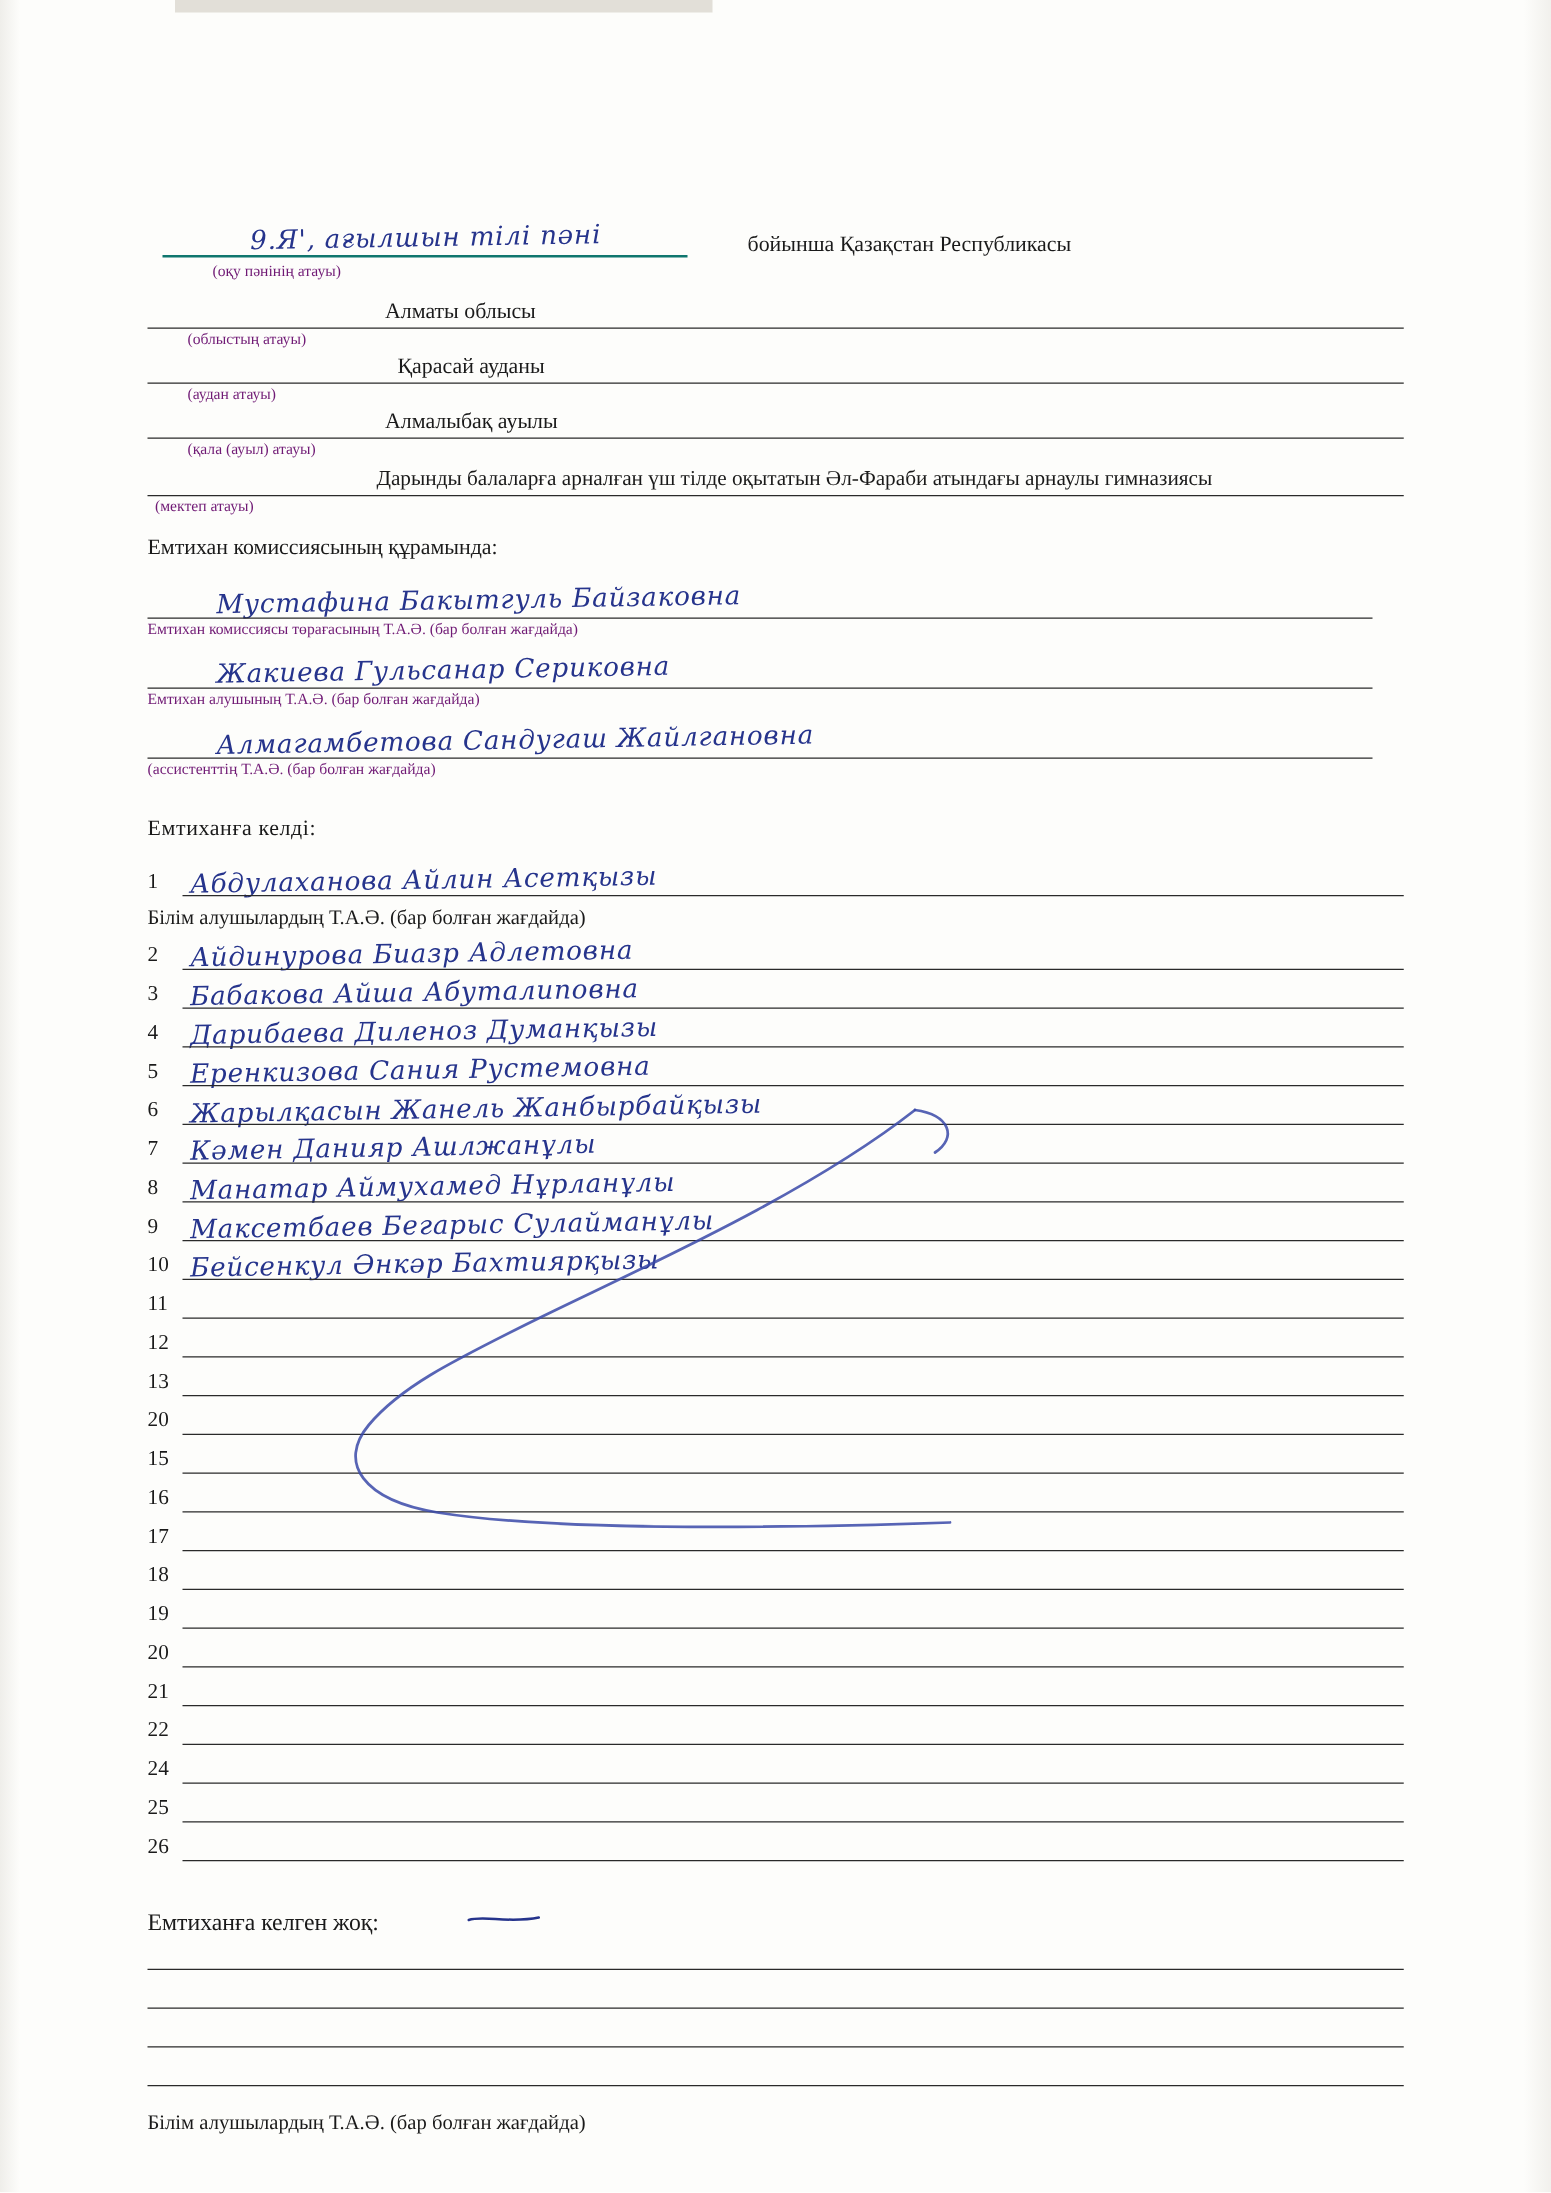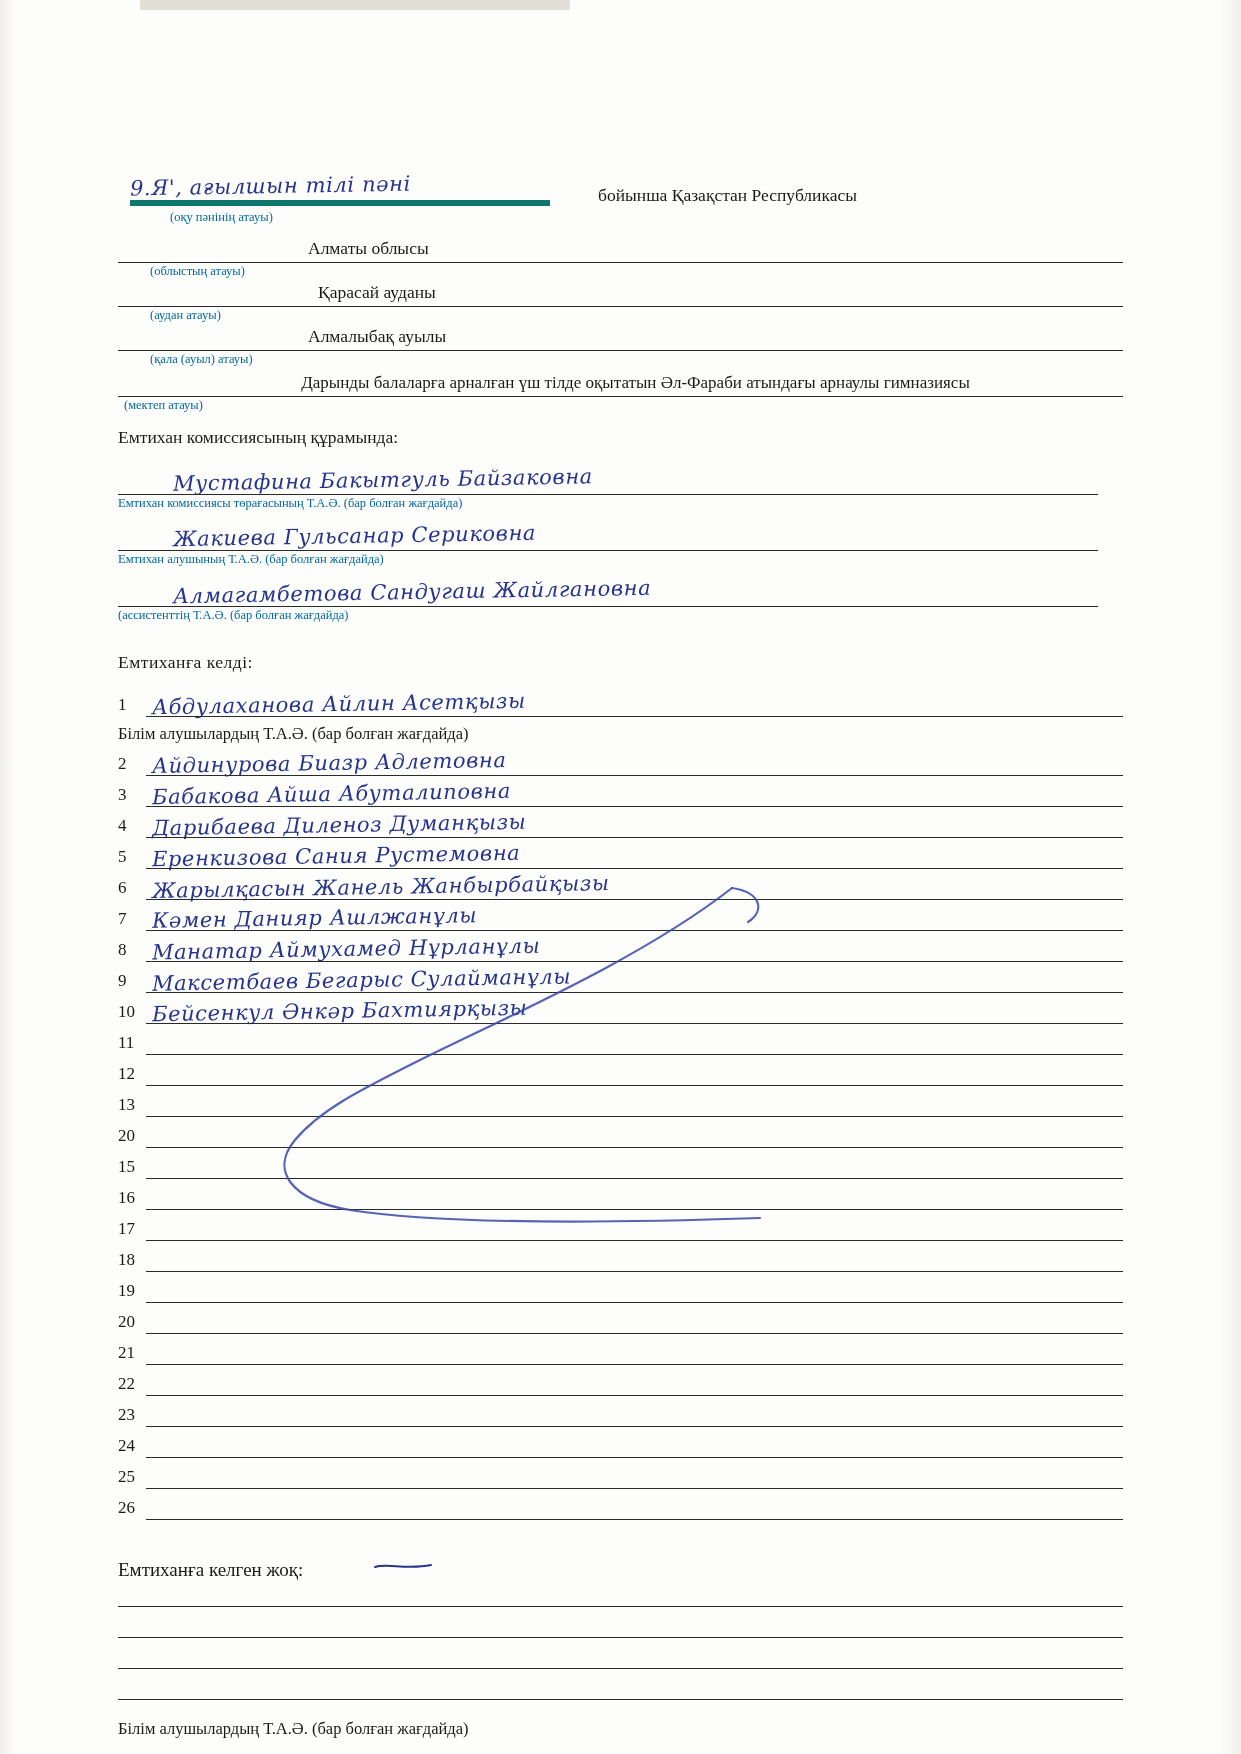--- a/index.html
+++ b/index.html
@@ -72,21 +72,21 @@
   }
   .rule {
     position: absolute;
     left: 0;
     right: 0;
     bottom: 7px;
     border-bottom: 1px solid #2a2a2a;
   }
   .caption {
     font-size: 12.5px;
-    color: #0369a1;
+    color: #701a75;
     line-height: 1.1;
   }
   .printed {
     font-size: 17.5px;
     color: #1a1a1a;
   }
 
   .hand {
     font-family: "DejaVu Serif", serif;
     font-style: italic;
@@ -100,22 +100,23 @@
   
   .row-subject {
     position: relative;
     height: 30px;
   }
   .row-subject .hand-field {
     position: absolute;
     left: 12px;
     bottom: 4px;
     width: 420px;
-    border-bottom: 6px solid #0f766e;
+    border-bottom: 2px solid #0f766e;
     padding-bottom: 2px;
+    text-align: center;
   }
   .row-subject .after {
     position: absolute;
     left: 480px;
     bottom: 4px;
     font-size: 17.5px;
   }
   .cap-under {
     font-size: 12.5px;
     margin-left: 52px;
@@ -442,25 +443,20 @@
         <div class="name hand"></div>
         <div class="underline"></div>
       </div>
       <div class="stu-row">
         <div class="num">21</div>
         <div class="name hand"></div>
         <div class="underline"></div>
       </div>
       <div class="stu-row">
         <div class="num">22</div>
-        <div class="name hand"></div>
-        <div class="underline"></div>
-      </div>
-      <div class="stu-row">
-        <div class="num">23</div>
         <div class="name hand"></div>
         <div class="underline"></div>
       </div>
       <div class="stu-row">
         <div class="num">24</div>
         <div class="name hand"></div>
         <div class="underline"></div>
       </div>
       <div class="stu-row">
         <div class="num">25</div>

